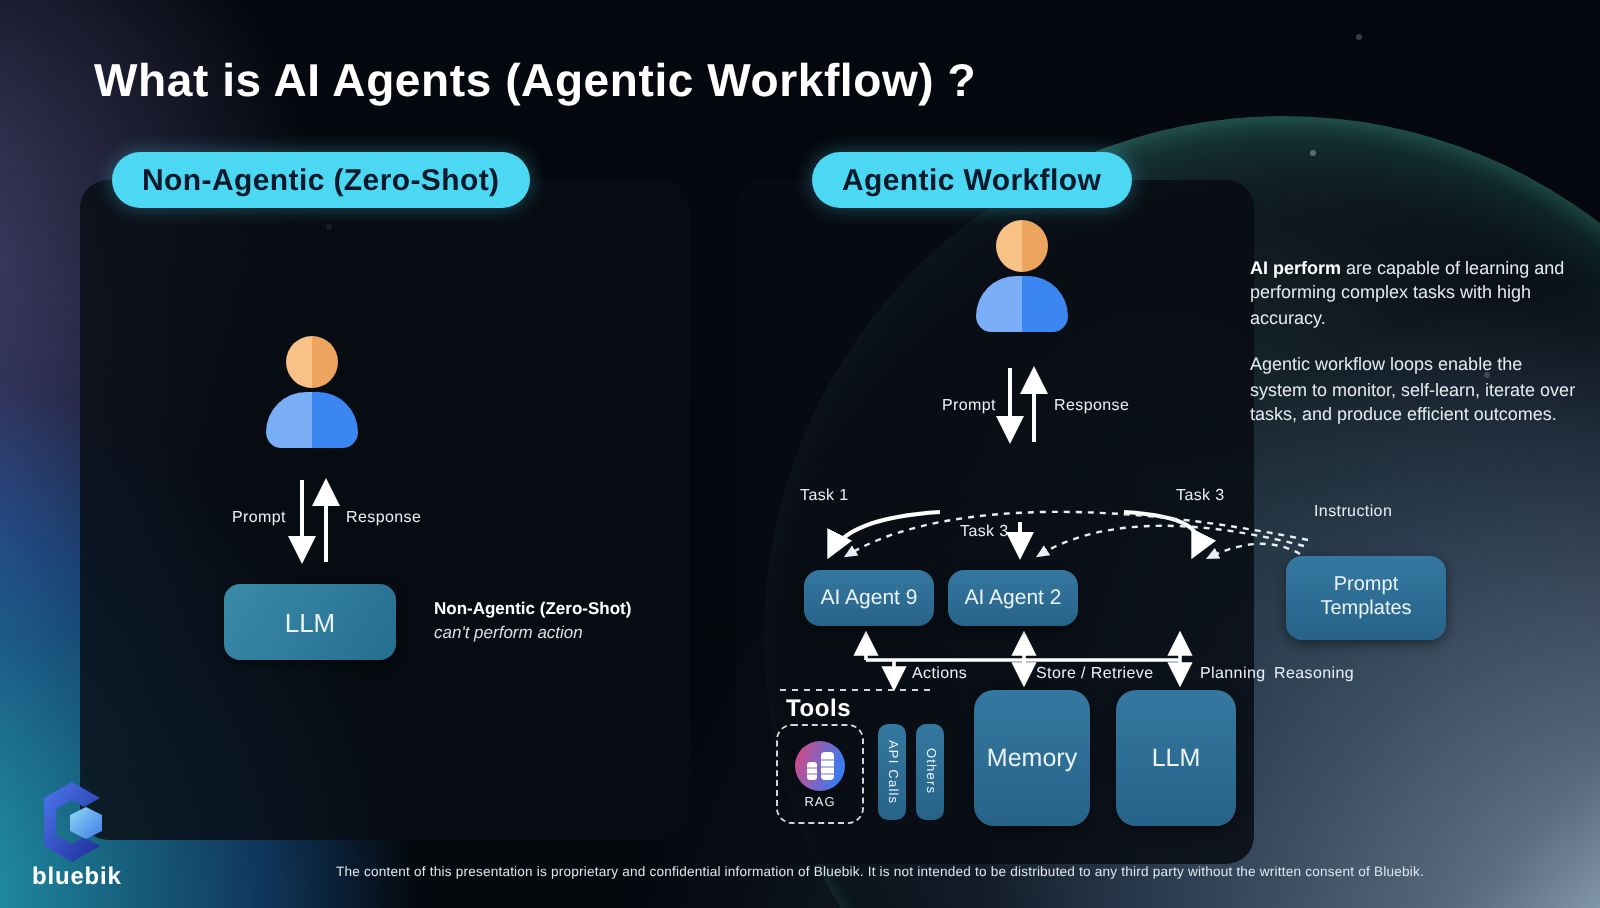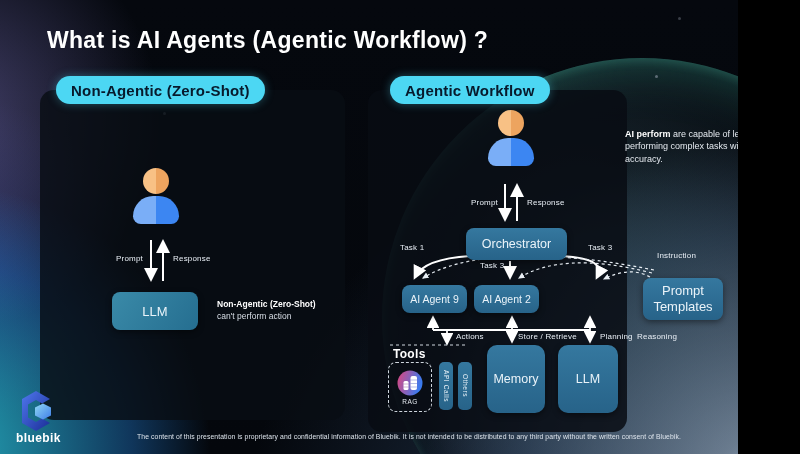--- a/index.html
+++ b/index.html
@@ -1,18 +1,18 @@
 <!DOCTYPE html>
 <html><head>
 <meta charset="utf-8">
 <style>
   * { margin:0; padding:0; box-sizing:border-box; }
   html,body { background:#000; }
   .slide {
-    position:relative; width:738px; height:454px; overflow:hidden;
+    position:relative; width:800px; height:454px; overflow:hidden;
     font-family:"Liberation Sans", sans-serif; color:#fff;
     background:#04070d;
   }
   .bg { position:absolute; inset:0; z-index:0;
     background:
       radial-gradient(circle 340px at -55px 450px, rgba(45,210,230,0.80), rgba(35,130,220,0.38) 55%, rgba(0,0,0,0) 78%),
       radial-gradient(circle 300px at -50px 120px, rgba(120,112,185,0.55), rgba(0,0,0,0) 70%),
       radial-gradient(circle 230px at -30px 260px, rgba(70,90,190,0.35), rgba(0,0,0,0) 70%),
       radial-gradient(circle 430px at 103% 104%, rgba(165,188,212,0.92), rgba(100,132,172,0.40) 55%, rgba(0,0,0,0) 78%),
       radial-gradient(circle 520px at 84% 118%, rgba(80,120,170,0.40), rgba(0,0,0,0) 72%),
@@ -44,21 +44,21 @@
   .node { position:absolute; z-index:5; display:flex; align-items:center; justify-content:center;
     text-align:center; color:#eaf3f9; border-radius:8px;
     background:linear-gradient(180deg,#35789f,#276389);
     box-shadow:0 2px 6px rgba(0,0,0,0.45); }
   .node.teal { background:linear-gradient(125deg,#3a8aa8,#256e90); }
 
   .lbl { position:absolute; z-index:6; font-size:8px; color:#e8eef5; letter-spacing:0.2px; white-space:nowrap; }
 
   .note { position:absolute; z-index:6; font-size:8.5px; line-height:1.4; }
   .note .bold { font-weight:bold; color:#fff; }
-  .note .rest { color:#d9dfe7; }
+  .note .rest { color:#d9dfe7;font-style:italic; }
 
   .sidetext { position:absolute; left:625px; top:128px; width:163px; z-index:6;
     font-size:9px; line-height:1.38; color:#e4e9ef; }
   .sidetext p + p { margin-top:11px; }
   .sidetext .bold { font-weight:bold; color:#fff; }
 
   .tools-title { position:absolute; z-index:6; font-size:12px; font-weight:bold; color:#fff; letter-spacing:0.3px; }
   .ragbox { position:absolute; z-index:5; border:1px dashed #cfd6de; border-radius:8px;
     display:flex; flex-direction:column; align-items:center; justify-content:center; gap:2px; }
   .ragbox .cap { font-size:6.5px; color:#e6ebf1; letter-spacing:0.5px; }
@@ -84,21 +84,21 @@
   <div class="star" style="left:655px;top:75px"></div>
   <div class="star" style="left:678px;top:17px;opacity:.35"></div>
   <div class="star" style="left:742px;top:186px;opacity:.3"></div>
 
   <h1 class="title">What is AI Agents (Agentic Workflow) ?</h1>
 
   <div class="panel left"></div>
   <div class="panel right"></div>
 
   <div class="badge" style="left:56px;top:76px">Non-Agentic (Zero-Shot)</div>
-  <div class="badge" style="left:390px;top:76px">Agentic Workflow</div>
+  <div class="badge" style="left:406px;top:76px">Agentic Workflow</div>
 
   <svg class="flow" width="800" height="454" viewBox="0 0 800 454">
     <defs>
       <marker id="ah" markerWidth="7" markerHeight="7" refX="5.5" refY="3.5" orient="auto">
         <path d="M0,0 L7,3.5 L0,7 Z" fill="#ffffff"></path>
       </marker>
       <marker id="ahs" markerWidth="6" markerHeight="6" refX="4.5" refY="3" orient="auto">
         <path d="M0,0.5 L5.5,3 L0,5.5 Z" fill="#e8eef4"></path>
       </marker>
       <linearGradient id="ragg" x1="0" y1="0" x2="1" y2="0.3">
@@ -161,31 +161,30 @@
     <div class="rest">can't perform action</div>
   </div>
 
   <div class="person" style="left:488px;top:110px">
     <div class="head"></div>
     <div class="body"></div>
   </div>
   <div class="lbl" style="left:448px;top:198px;width:50px;text-align:right">Prompt</div>
   <div class="lbl" style="left:527px;top:198px">Response</div>
 
-  <div class="node" style="left:466px;top:228px;width:101px;height:32px;font-size:12.5px">Orchestrator</div>
 
   <div class="lbl" style="left:400px;top:243px">Task 1</div>
   <div class="lbl" style="left:480px;top:261px">Task 3</div>
   <div class="lbl" style="left:588px;top:243px">Task 3</div>
   <div class="lbl" style="left:657px;top:251px">Instruction</div>
 
   <div class="node" style="left:402px;top:285px;width:65px;height:28px;font-size:10.5px">AI Agent 9</div>
   <div class="node" style="left:474px;top:285px;width:65px;height:28px;font-size:10.5px">AI Agent 2</div>
 
-  <div class="node" style="left:643px;top:278px;width:80px;height:42px;font-size:13px;line-height:1.25;padding:0 6px">Prompt Templates</div>
+  <div class="node" style="left:643px;top:278px;width:80px;height:42px;font-size:10px;line-height:1.25;padding:0 6px">Prompt Templates</div>
 
   <div class="lbl" style="left:456px;top:332px">Actions</div>
   <div class="lbl" style="left:518px;top:332px">Store / Retrieve</div>
   <div class="lbl" style="left:600px;top:332px">Planning</div>
   <div class="lbl" style="left:637px;top:332px">Reasoning</div>
 
   <div class="tools-title" style="left:393px;top:347px">Tools</div>
 
   <div class="ragbox" style="left:388px;top:362px;width:44px;height:50px">
     <svg width="26" height="26" viewBox="0 0 26 26">
@@ -205,20 +204,21 @@
   </div>
   <div class="vnode" style="left:458px;top:362px;width:14px;height:48px">
     <span>Others</span>
   </div>
 
   <div class="node" style="left:487px;top:345px;width:58px;height:68px;font-size:12.5px;border-radius:10px">Memory</div>
   <div class="node" style="left:558px;top:345px;width:60px;height:68px;font-size:12.5px;border-radius:10px">LLM</div>
 
   <div class="sidetext">
     <p><span class="bold">AI perform</span><span> are capable of learning and performing complex tasks with high accuracy.</span></p>
+    <p>Agentic workflow loops enable the system to monitor, self-learn, iterate over tasks, and produce efficient outcomes.</p>
   </div>
 
   <svg class="logo" width="46" height="42" viewBox="0 0 46 42">
     <path d="M8,9 L22,1 L36,9 L28,13.5 L22,10 L14,14.5 L14,27.5 L22,32 L28,28.5 L36,33 L22,41 L8,33 Z" fill="url(#logoA)"></path>
     <path d="M21,17.5 L29,13.5 L37,17.5 L37,25.5 L29,29.5 L21,25.5 Z" fill="url(#logoB)"></path>
     <defs>
       <linearGradient id="logoA" x1="0" y1="0" x2="1" y2="1">
         <stop offset="0" stop-color="#4f78ee"></stop>
           <stop offset="1" stop-color="#1b2d96"></stop>
       </linearGradient>

